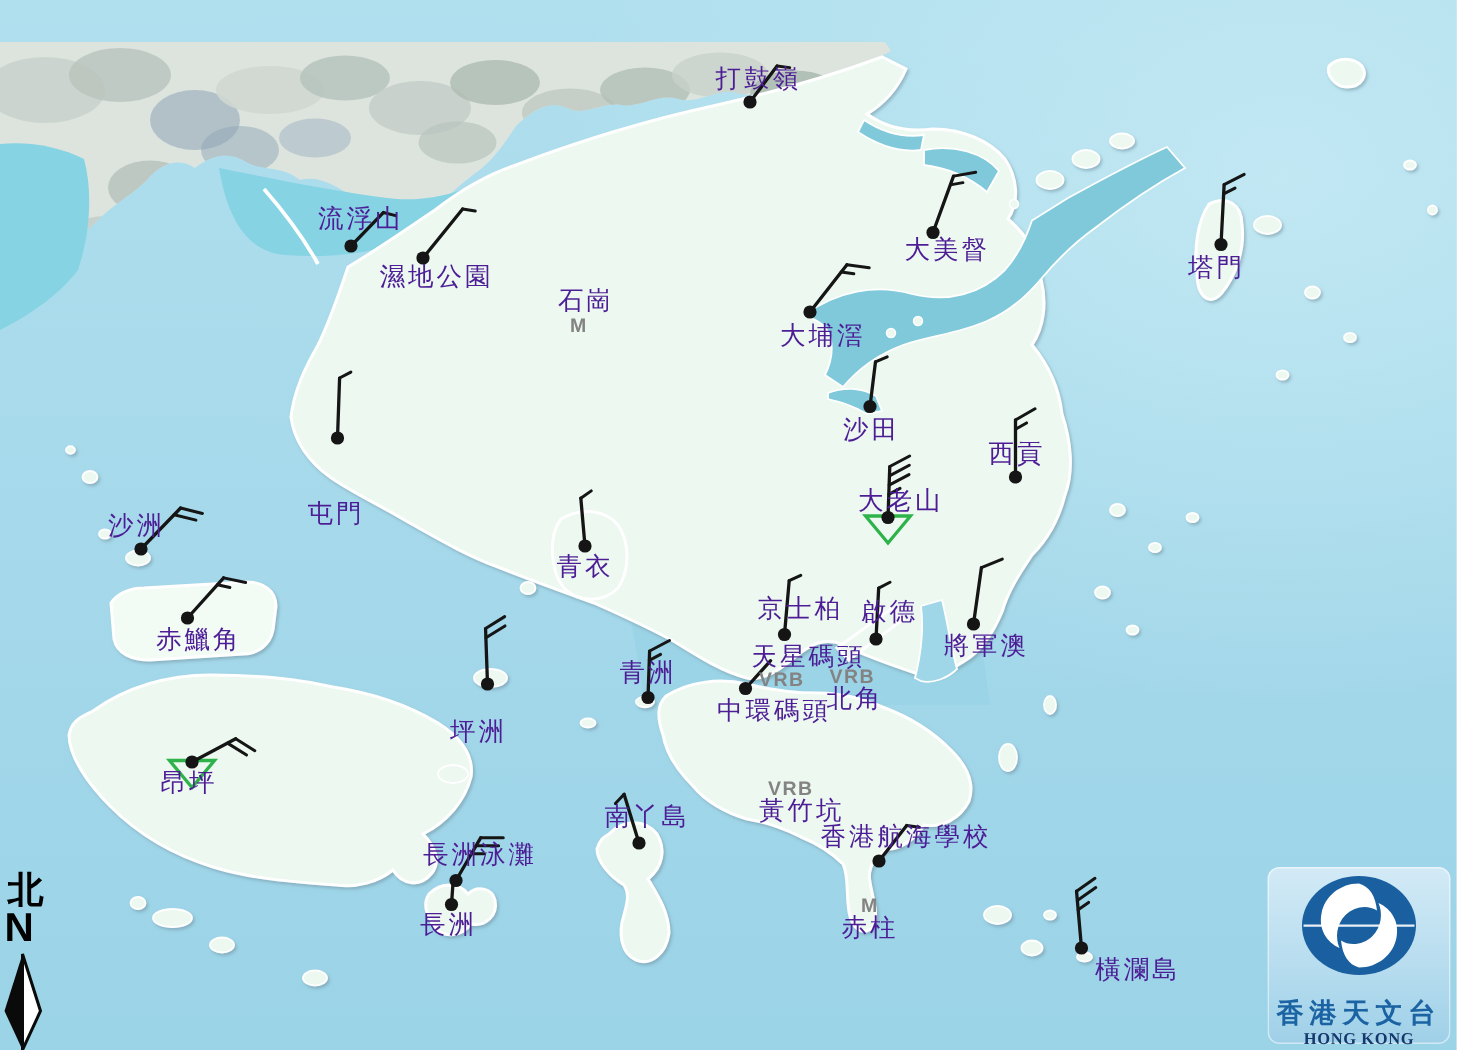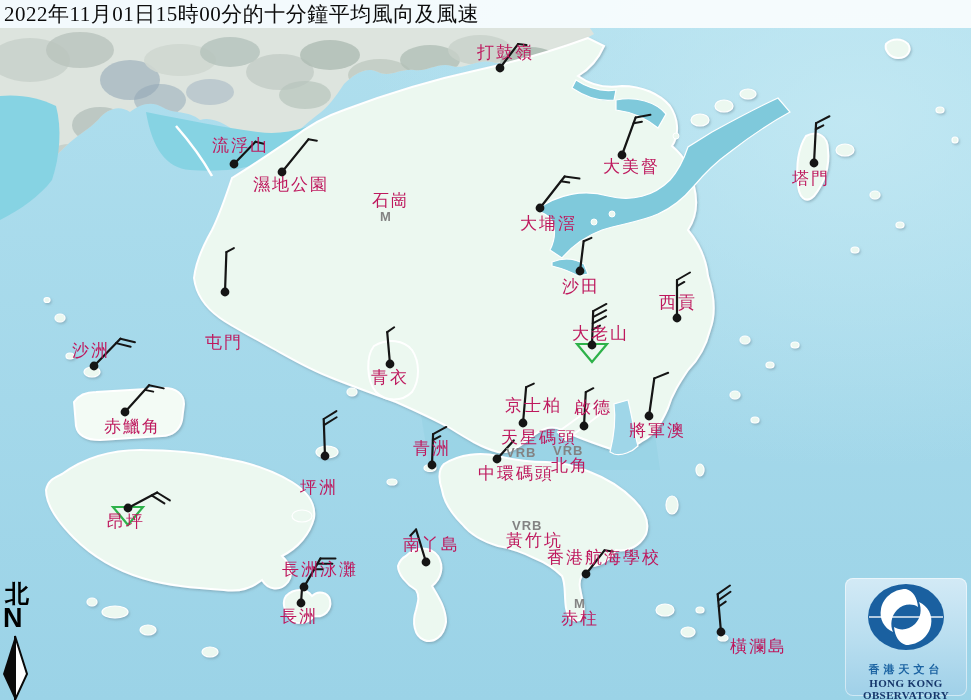--- a/index.html
+++ b/index.html
@@ -5,35 +5,35 @@
   html,body{margin:0;padding:0;background:#dfe7ea;}
   .stage{position:relative;width:971px;height:700px;overflow:hidden;
          font-family:"Liberation Sans",sans-serif;}
   .map-svg{position:absolute;left:0;top:0;}
   .title-bar{position:absolute;left:0;top:0;width:971px;height:28px;
              background:rgba(255,255,255,.85);z-index:30;
              display:flex;align-items:center;}
   .title-text{font-family:"Liberation Serif","DejaVu Serif",serif;
               font-size:21px;color:#0d0d0d;padding-left:4px;letter-spacing:.5px;
               white-space:nowrap;}
-  .st-label{position:absolute;color:#be185d;z-index:20;
+  .st-label{position:absolute;color:#4c1d95;z-index:20;
             font-family:"Liberation Serif","DejaVu Serif",serif;
             font-size:17px;letter-spacing:2px;white-space:nowrap;line-height:1.1;}
   .st-mark{position:absolute;color:#838383;z-index:19;
            font-family:"Liberation Sans",sans-serif;font-weight:bold;
            font-size:13px;letter-spacing:1px;white-space:nowrap;}
   .compass{position:absolute;left:2px;top:582px;z-index:25;width:34px;}
   .compass .zh{font-family:"Liberation Serif",serif;font-weight:bold;
                font-size:24px;color:#000;line-height:1;margin-left:3px;}
   .compass .en{font-family:"Liberation Sans",sans-serif;font-weight:bold;
                font-size:27px;color:#000;line-height:.9;margin-left:1px;}
   .hko-logo{position:absolute;left:845px;top:578px;width:122px;height:118px;z-index:25;
             border-radius:8px;background:linear-gradient(180deg,#d3eaf6 0%,#b7ddef 55%,#9fd0e8 100%);
             box-shadow:0 0 0 1px rgba(255,255,255,.5) inset;text-align:center;}
-  .hko-zh{color:#1b63a2;font-weight:bold;font-size:11px;letter-spacing:4px;
+  .hko-zh{color:#1b63a2;font-weight:bold;font-size:18px;letter-spacing:4px;
           margin-top:2px;font-family:"Liberation Sans",sans-serif;}
   .hko-en{color:#16376b;font-weight:bold;font-size:11px;letter-spacing:.4px;
           font-family:Liberation Serif, serif;}
 </style>
 </head>
 <body>
 
 <div class="stage" id="stage">
 
   <svg class="map-svg" width="971" height="700" viewBox="0 0 971 700">
@@ -303,23 +303,20 @@
           <circle cx="721" cy="632" r="4.4" fill="#151515"></circle>
         </g>
       </g>
 
     <g>
       <polygon points="15,636 3,674 15,700" fill="#0a0a0a"></polygon>
       <polygon points="15,636 27,674 15,700" fill="#ffffff" stroke="#0a0a0a" stroke-width="2"></polygon>
     </g>
   </svg>
 
-  <div class="title-bar">
-    <span class="title-text">2022年11月01日15時00分的十分鐘平均風向及風速</span>
-  </div>
 
   <div class="compass">
     <div class="zh">北</div>
     <div class="en">N</div>
   </div>
 
   <div class="hko-logo">
     <svg width="122" height="78" viewBox="0 0 122 78">
       <ellipse cx="61" cy="39" rx="38" ry="33" fill="#1a60a0"></ellipse>
       <line x1="24" y1="39" x2="98" y2="39" stroke="#ffffff" stroke-width="1.5" opacity=".9"></line>

